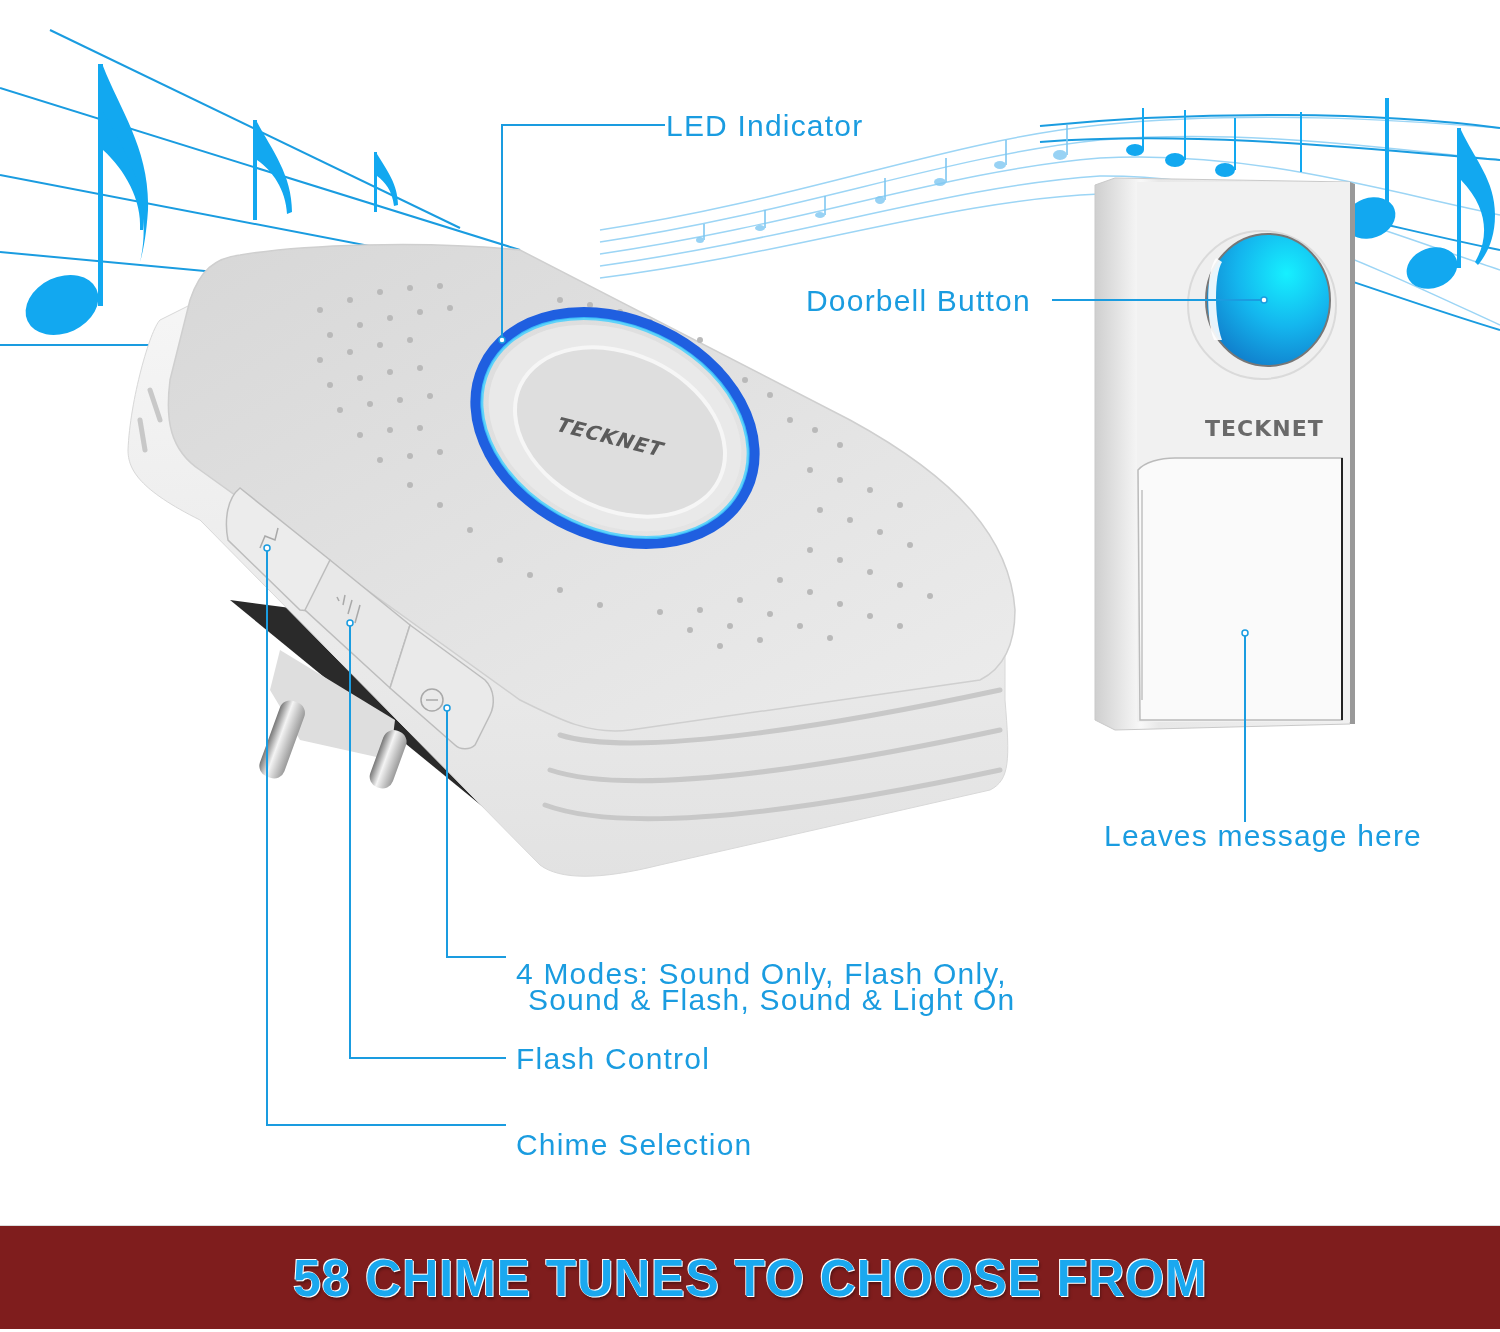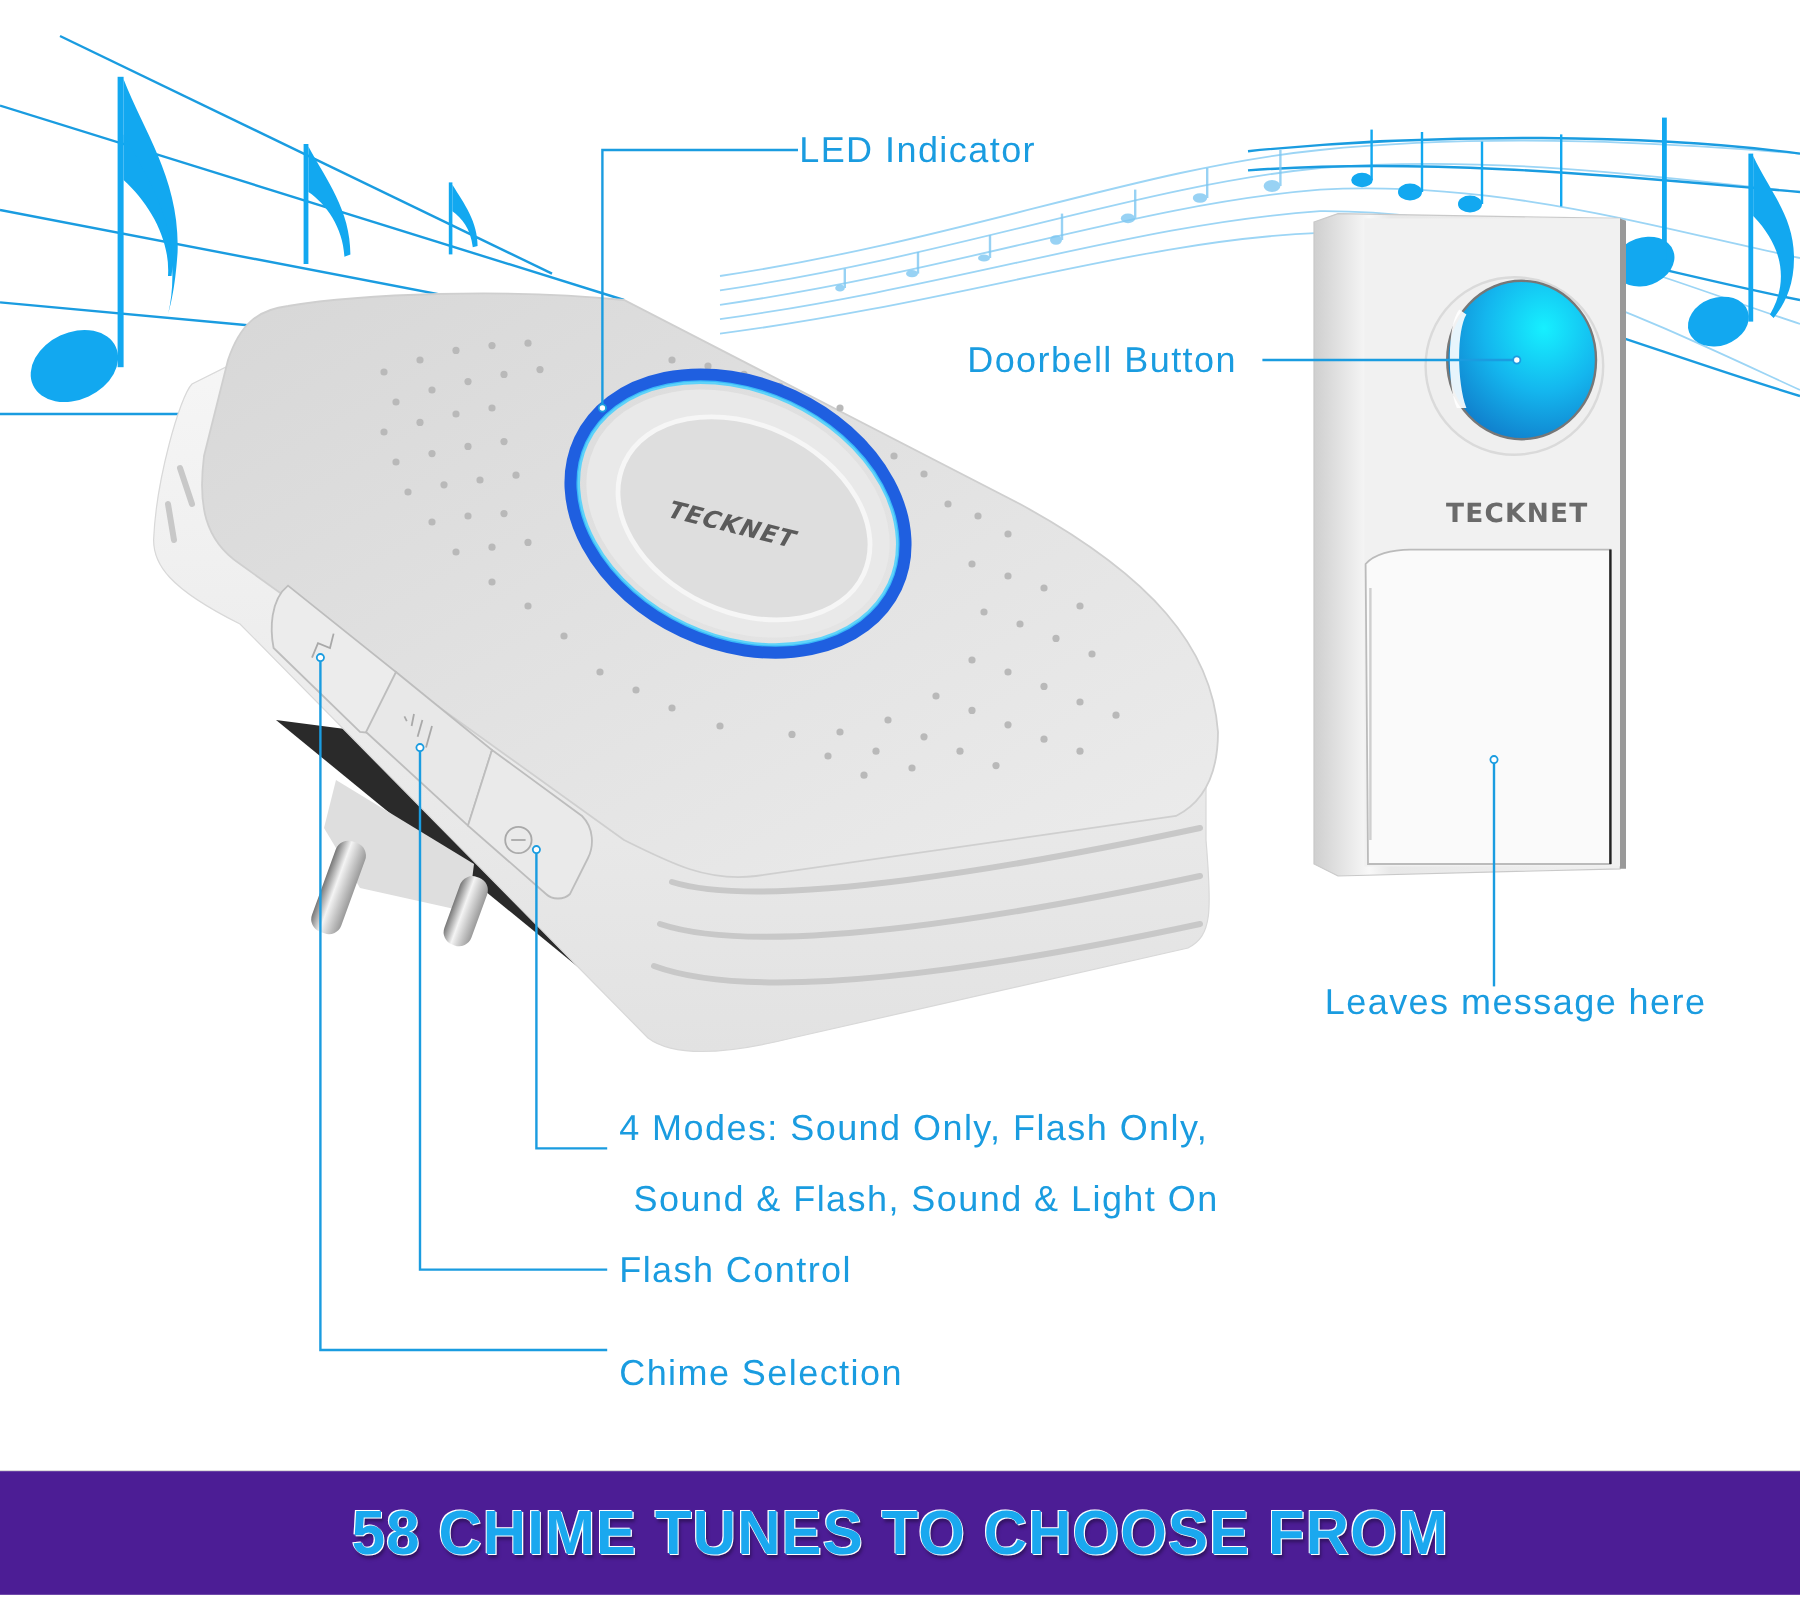--- a/index.html
+++ b/index.html
@@ -1,20 +1,20 @@
 <!DOCTYPE html>
 <html><head>
 <meta charset="utf-8">
 <style>
   html, body { margin: 0; padding: 0; background: #ffffff; }
   body { width: 1500px; height: 1332px; position: relative; overflow: hidden; font-family: "Liberation Sans", sans-serif; }
   .canvas { position: absolute; left: 0; top: 0; width: 1500px; height: 1332px; }
   .label { position: absolute; color: #1a9ce0; font-family: "Liberation Sans", sans-serif; font-size: 30px; letter-spacing: 1.2px; white-space: nowrap; line-height: 1.4; }
   .brand { position: absolute; font-family: "DejaVu Sans", sans-serif; font-weight: bold; color: #5b5b5b; letter-spacing: 1px; white-space: nowrap; }
-  .banner { position: absolute; left: 0; top: 1225px; width: 1500px; height: 103px; background: #4c1d95; border-top: 1px solid #dcdcdc; display: flex; align-items: center; justify-content: center; }
+  .banner { position: absolute; left: 0; top: 1225px; width: 1500px; height: 103px; background: #7f1d1d; border-top: 1px solid #dcdcdc; display: flex; align-items: center; justify-content: center; }
   .banner-text { font-family: "Liberation Sans", sans-serif; font-weight: bold; font-size: 52px; color: #1aa8ef; letter-spacing: 1px; text-shadow: 0 0 1px #fff, 1px 1px 0 #fff, -1px -1px 0 #fff, 2px 3px 3px rgba(0,0,0,0.35); transform: scaleX(0.96); }
 </style>
 </head>
 <body>
 
 <div class="canvas">
 
   <svg width="1500" height="1332" style="position:absolute;left:0;top:0;">
     <defs>
       <radialGradient id="btnGrad" cx="0.65" cy="0.3" r="0.8">
@@ -266,21 +266,21 @@
       <circle cx="267" cy="548" r="3"></circle>
     </g>
   </svg>
 
   <div class="brand" style="left:556px; top:425px; font-size:20px; transform: rotate(14deg) skewX(-15deg);">TECKNET</div>
   <div class="brand" style="left:1205px; top:416px; font-size:22px; color:#6a6a6a;">TECKNET</div>
 
   <div class="label" style="left:666px; top:105px;">LED Indicator</div>
   <div class="label" style="left:806px; top:280px;">Doorbell Button</div>
   <div class="label" style="left:1068px; top:815px;margin-left:36px;">Leaves message here</div>
-  <div class="label" style="left:516px; top:920px;">4 Modes: Sound Only, Flash Only,</div>
+  <div class="label" style="left:516px; top:953px;">4 Modes: Sound Only, Flash Only,</div>
   <div class="label" style="left:528px; top:979px;">Sound &amp; Flash, Sound &amp; Light On</div>
   <div class="label" style="left:516px; top:1038px;">Flash Control</div>
   <div class="label" style="left:516px; top:1105px;margin-top:19px;">Chime Selection</div>
 
   <div class="banner">
     <div class="banner-text">58 CHIME TUNES TO CHOOSE FROM</div>
   </div>
 </div>
 
 </body></html>

